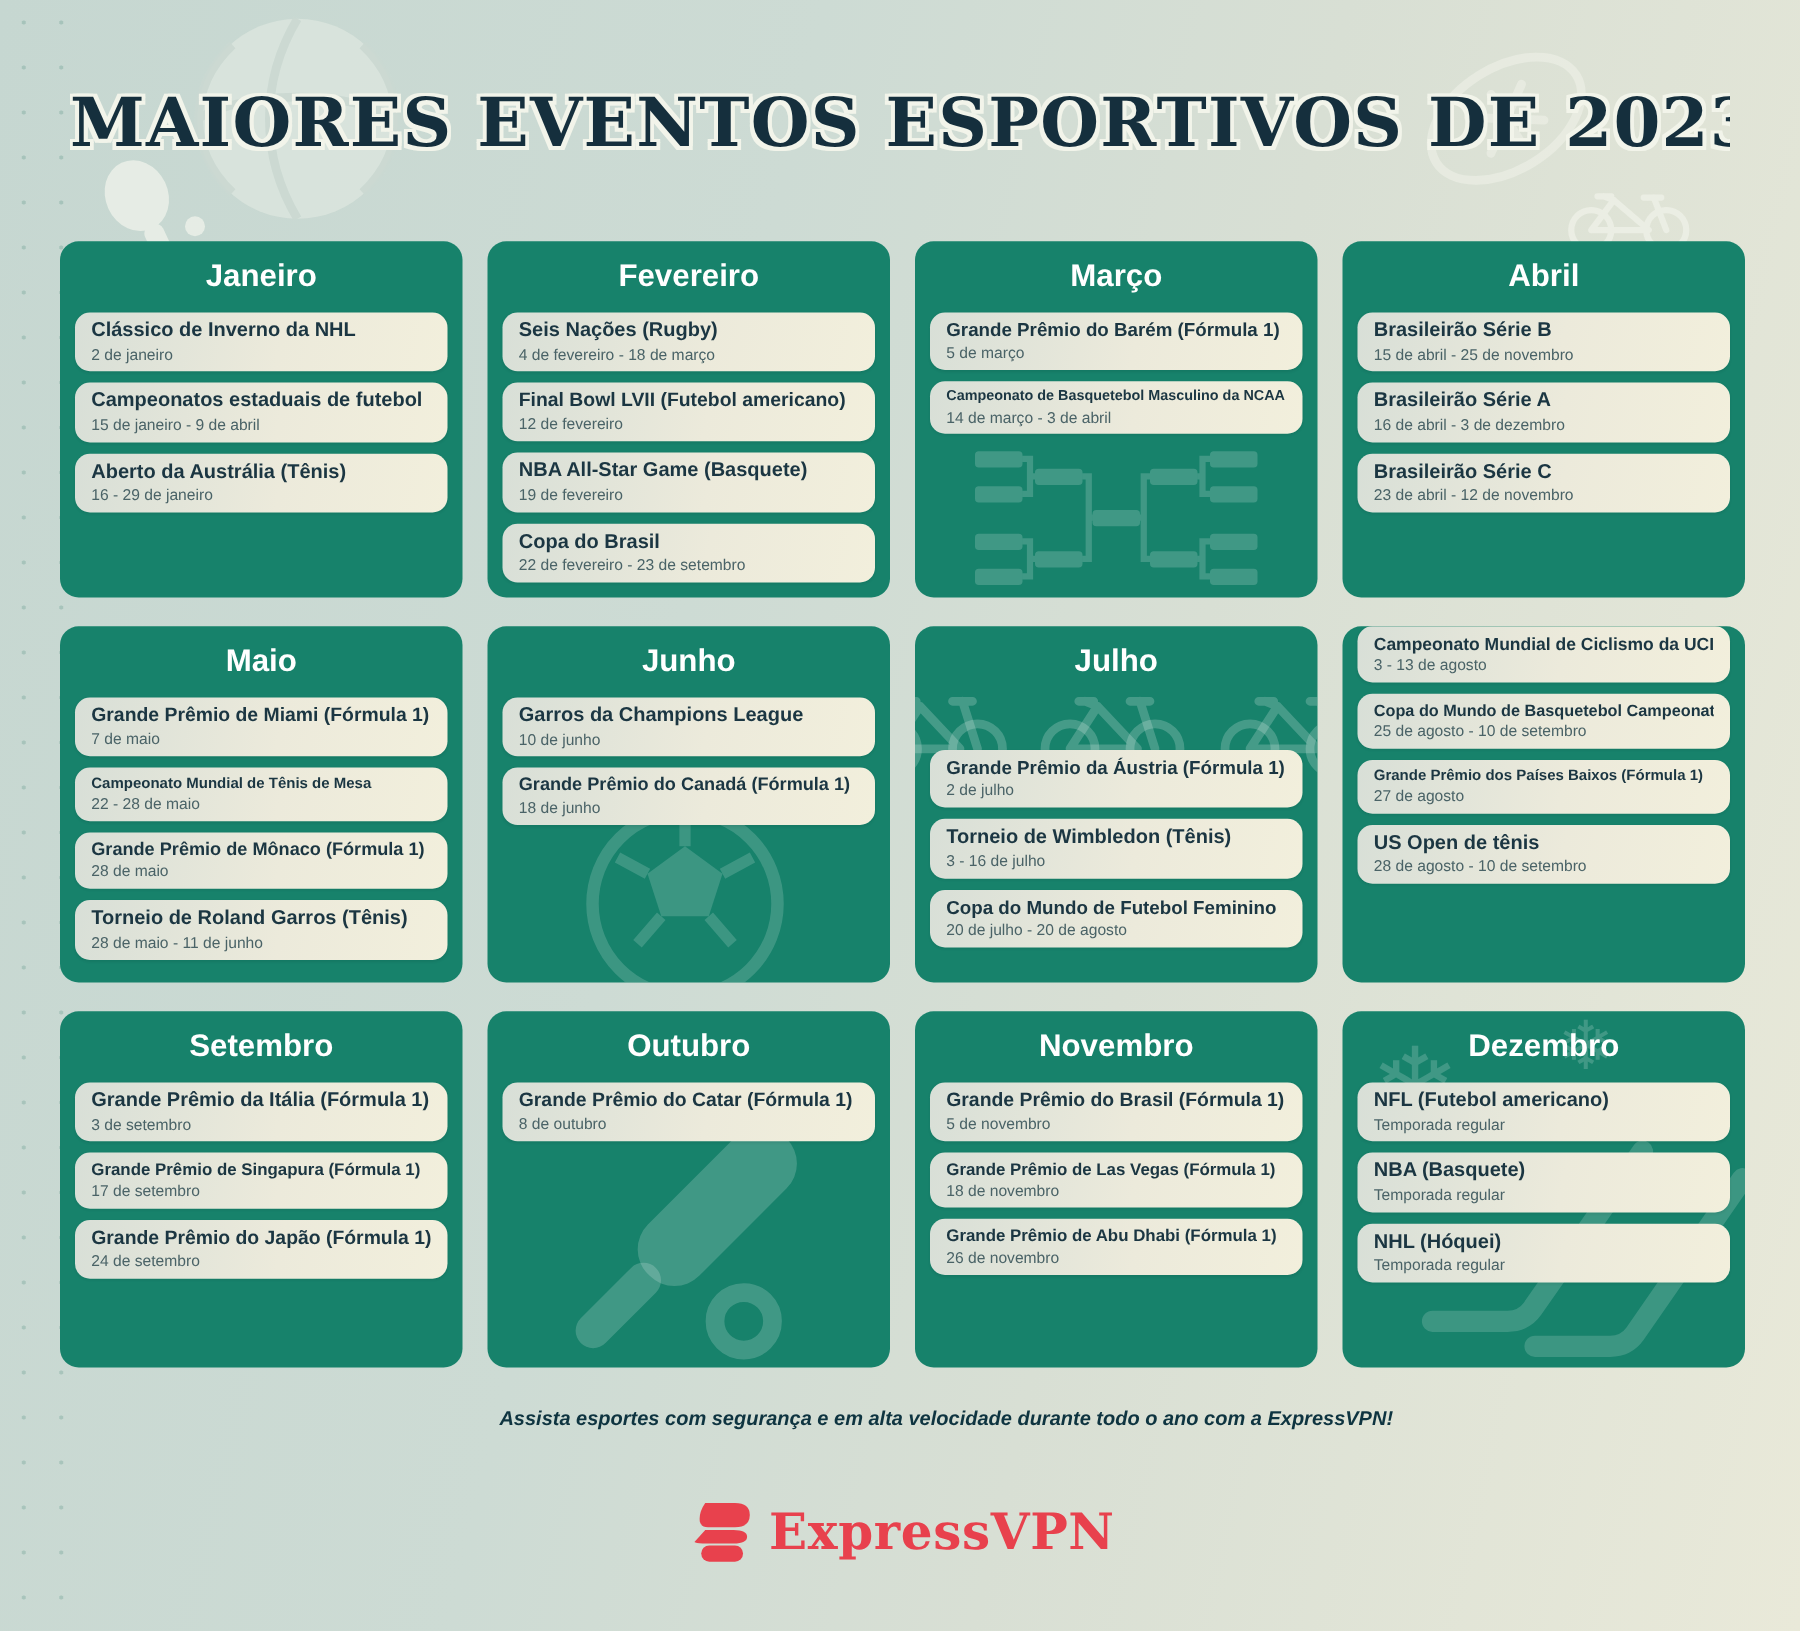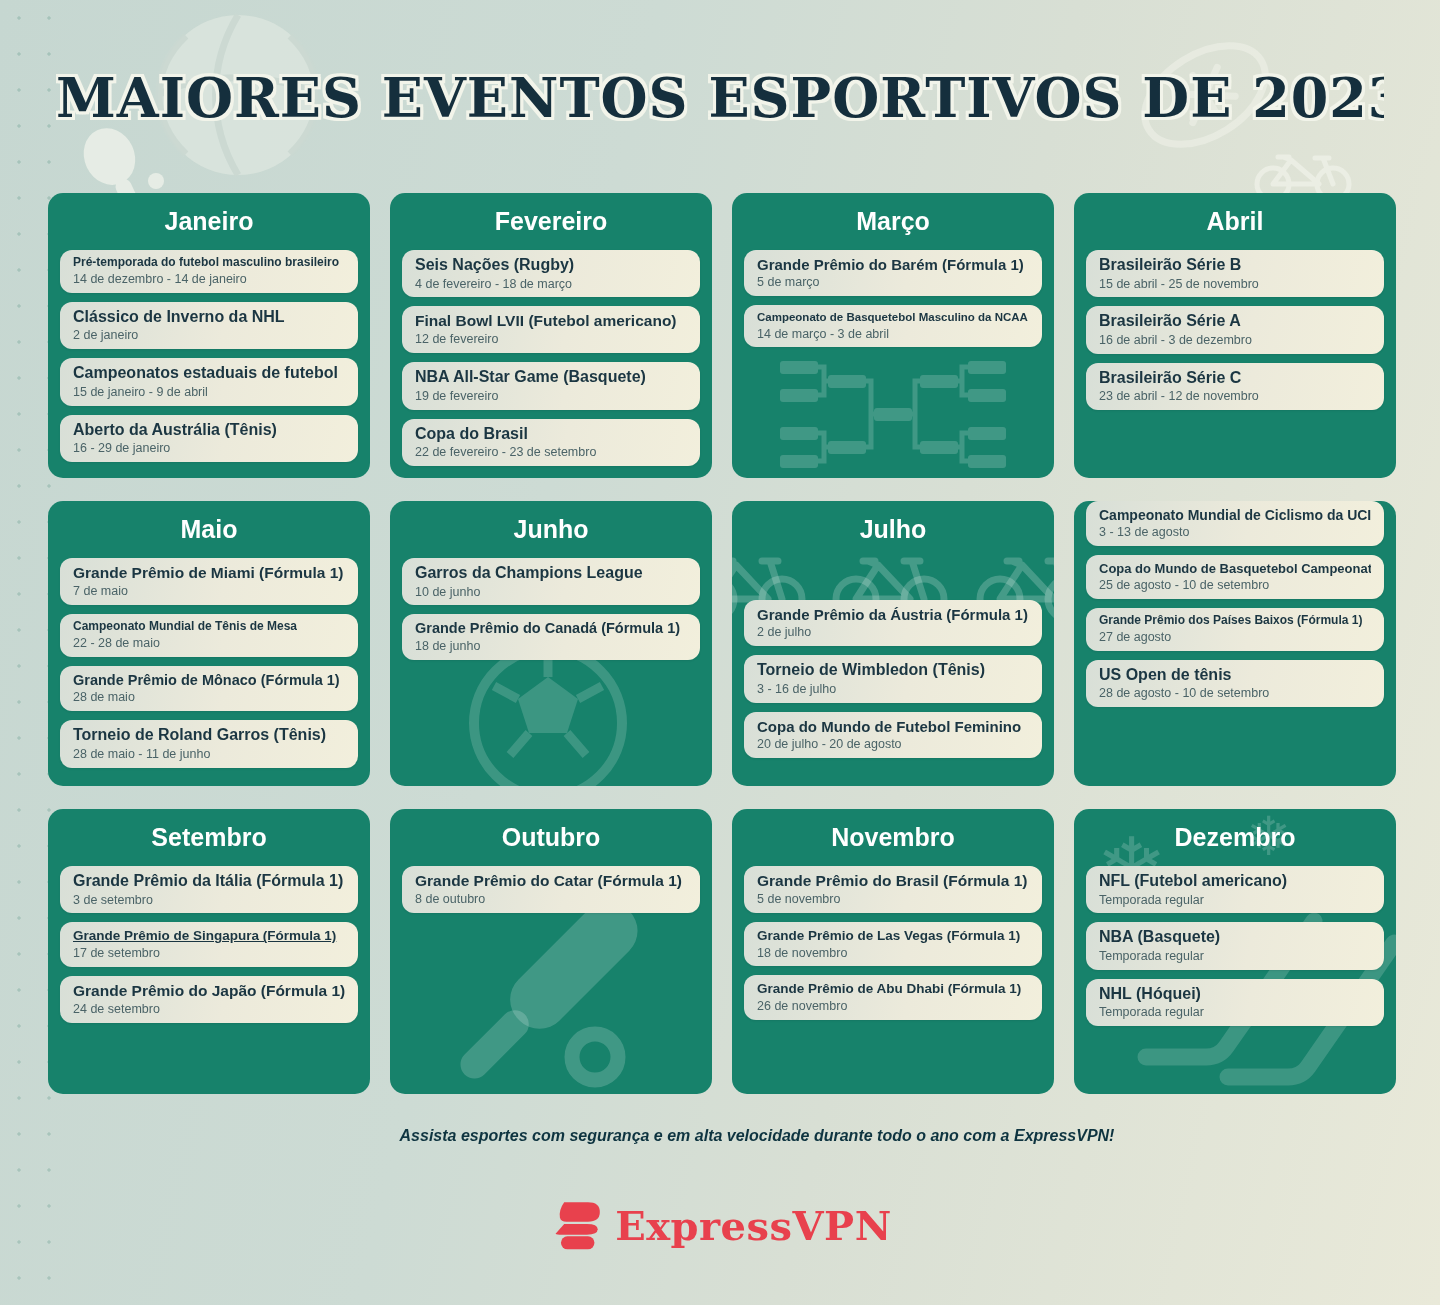--- a/index.html
+++ b/index.html
@@ -77,24 +77,20 @@
   <div class="dots"></div>
 
   <h1 class="title" style="font-size: 54px;">MAIORES EVENTOS ESPORTIVOS DE 2023</h1>
 
   <div class="grid">
       <section class="month-card">
 
     <h2 class="month-name">Janeiro</h2>
     <div class="events">
           <div class="event">
-    <div class="event-title" style="font-size: 12px;">Pré-temporada do futebol masculino brasileiro</div>
-    <div class="event-date">14 de dezembro - 14 de janeiro</div>
-  </div>
-          <div class="event">
     <div class="event-title">Clássico de Inverno da NHL</div>
     <div class="event-date">2 de janeiro</div>
   </div>
           <div class="event">
     <div class="event-title">Campeonatos estaduais de futebol</div>
     <div class="event-date">15 de janeiro - 9 de abril</div>
   </div>
           <div class="event">
     <div class="event-title">Aberto da Austrália (Tênis)</div>
     <div class="event-date">16 - 29 de janeiro</div>
@@ -277,21 +273,21 @@
   </section>
       <section class="month-card">
 
     <h2 class="month-name">Setembro</h2>
     <div class="events">
           <div class="event">
     <div class="event-title">Grande Prêmio da Itália (Fórmula 1)</div>
     <div class="event-date">3 de setembro</div>
   </div>
           <div class="event">
-    <div class="event-title" style="font-size: 13.5px; text-decoration: underline;">Grande Prêmio de Singapura (Fórmula 1)</div>
+    <div class="event-title" style="font-size: 13.5px;">Grande Prêmio de Singapura (Fórmula 1)</div>
     <div class="event-date">17 de setembro</div>
   </div>
           <div class="event">
     <div class="event-title" style="font-size: 15.5px;">Grande Prêmio do Japão (Fórmula 1)</div>
     <div class="event-date">24 de setembro</div>
   </div>
         </div>
   </section>
       <section class="month-card">
     <div class="deco">

